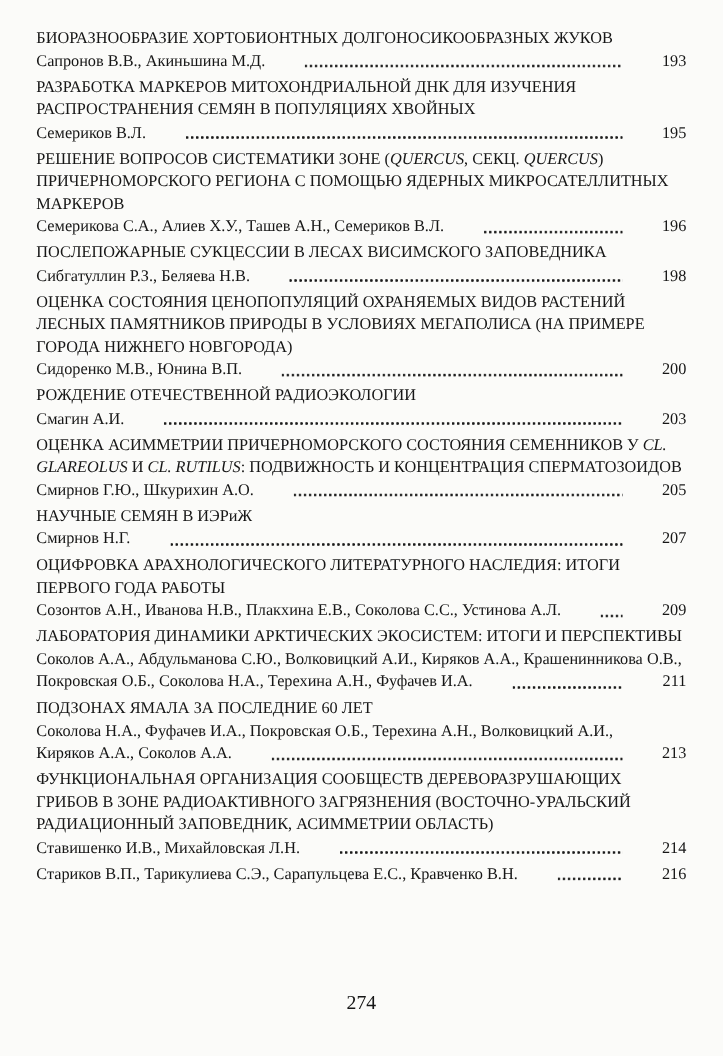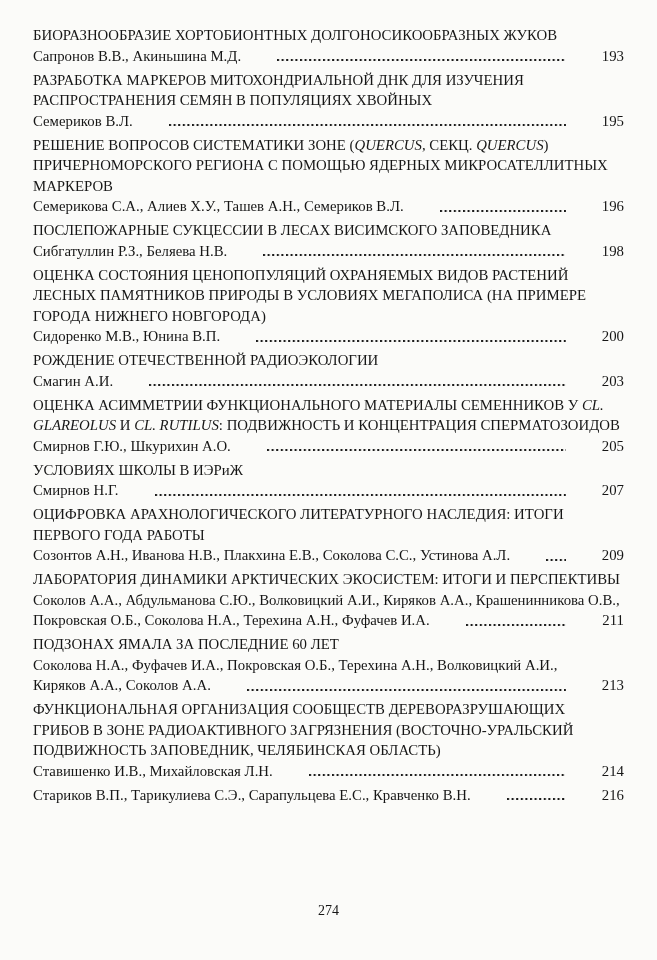--- a/index.html
+++ b/index.html
@@ -33,21 +33,21 @@
     background-image: radial-gradient(circle at 1.1px 2px, #1b1b1b 1px, rgba(0,0,0,0) 1.4px);
     background-size: 4.6px 4px;
     background-repeat: repeat-x;
   }
   .pnum { white-space: nowrap; }
   .footer {
     position: absolute;
     left: 0; right: 0;
     top: 901px;
     text-align: center;
-    font-size: 14px;
+    font-size: 18px;
     line-height: 20.5px;
   }
 </style>
 </head>
 <body>
 
 <div class="page">
   <div id="toc">
       <div class="entry">
         <div>
@@ -109,32 +109,32 @@
           <div class="tline"><span>РОЖДЕНИЕ ОТЕЧЕСТВЕННОЙ РАДИОЭКОЛОГИИ</span></div>
         </div>
         <div class="arow">
           <span class="atext">Смагин А.И.</span>
           <span class="dots"></span>
           <span class="pnum">203</span>
         </div>
       </div>
       <div class="entry">
         <div>
-          <div class="tline"><span>ОЦЕНКА АСИММЕТРИИ ФУНКЦИОНАЛЬНОГО МАТЕРИАЛЫ СЕМЕННИКОВ У </span><span class="it">CL.</span></div>
+          <div class="tline"><span>ОЦЕНКА АСИММЕТРИИ ПРИЧЕРНОМОРСКОГО СОСТОЯНИЯ СЕМЕННИКОВ У </span><span class="it">CL.</span></div>
           <div class="tline"><span class="it">GLAREOLUS</span><span> И </span><span class="it">CL. RUTILUS</span><span>: ПОДВИЖНОСТЬ И КОНЦЕНТРАЦИЯ СПЕРМАТОЗОИДОВ</span></div>
         </div>
         <div class="arow">
           <span class="atext">Смирнов Г.Ю., Шкурихин А.О.</span>
           <span class="dots"></span>
           <span class="pnum">205</span>
         </div>
       </div>
       <div class="entry">
         <div>
-          <div class="tline"><span>УСЛОВИЯХ ШКОЛЫ В ИЭРиЖ</span></div>
+          <div class="tline"><span>НАУЧНЫЕ СЕМЯН В ИЭРиЖ</span></div>
         </div>
         <div class="arow">
           <span class="atext">Смирнов Н.Г. </span>
           <span class="dots"></span>
           <span class="pnum">207</span>
         </div>
       </div>
       <div class="entry">
         <div>
           <div class="tline"><span>ОЦИФРОВКА АРАХНОЛОГИЧЕСКОГО ЛИТЕРАТУРНОГО НАСЛЕДИЯ: ИТОГИ</span></div>
@@ -165,21 +165,21 @@
         <div class="arow">
           <span class="atext">Киряков А.А., Соколов А.А. </span>
           <span class="dots"></span>
           <span class="pnum">213</span>
         </div>
       </div>
       <div class="entry">
         <div>
           <div class="tline"><span>ФУНКЦИОНАЛЬНАЯ ОРГАНИЗАЦИЯ СООБЩЕСТВ ДЕРЕВОРАЗРУШАЮЩИХ</span></div>
           <div class="tline"><span>ГРИБОВ В ЗОНЕ РАДИОАКТИВНОГО ЗАГРЯЗНЕНИЯ (ВОСТОЧНО-УРАЛЬСКИЙ</span></div>
-          <div class="tline"><span>ПОДВИЖНОСТЬ ЗАПОВЕДНИК, ЧЕЛЯБИНСКАЯ ОБЛАСТЬ)</span></div>
+          <div class="tline"><span>РАДИАЦИОННЫЙ ЗАПОВЕДНИК, АСИММЕТРИИ ОБЛАСТЬ)</span></div>
         </div>
         <div class="arow">
           <span class="atext">Ставишенко И.В., Михайловская Л.Н.</span>
           <span class="dots"></span>
           <span class="pnum">214</span>
         </div>
       </div>
       <div class="entry">
         <div class="arow">
           <span class="atext">Стариков В.П., Тарикулиева С.Э., Сарапульцева Е.С., Кравченко В.Н. </span>

